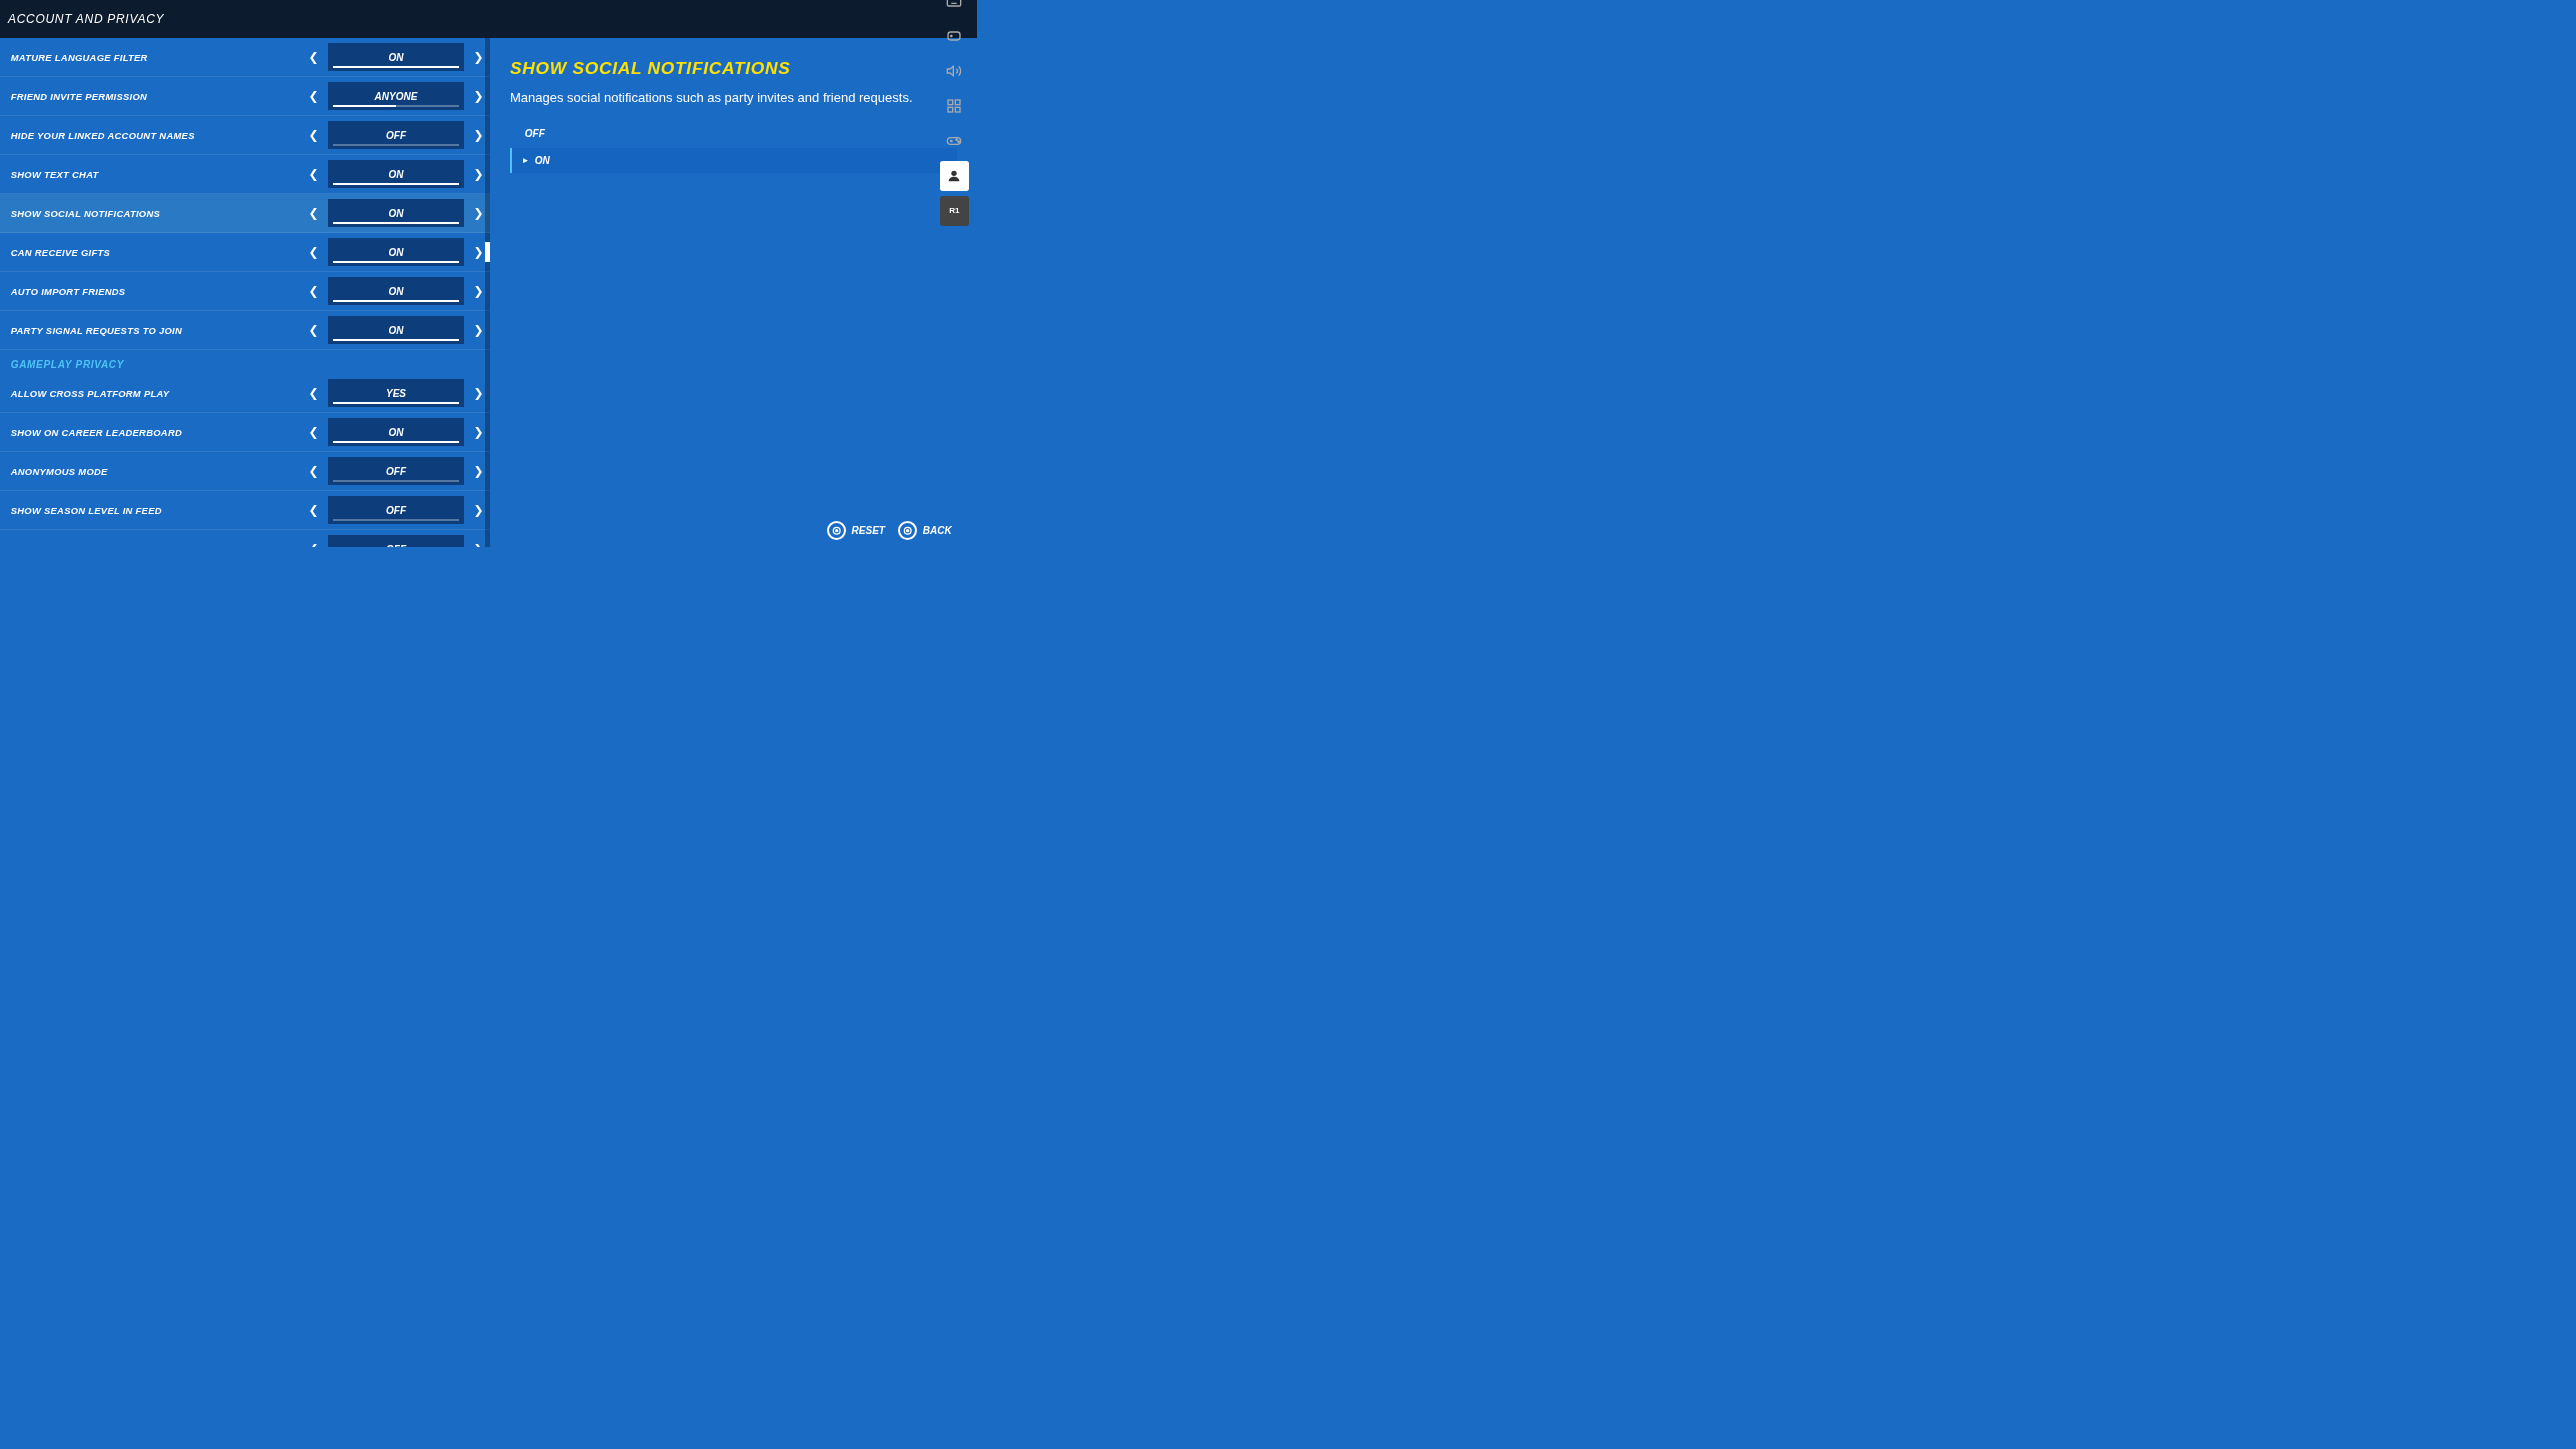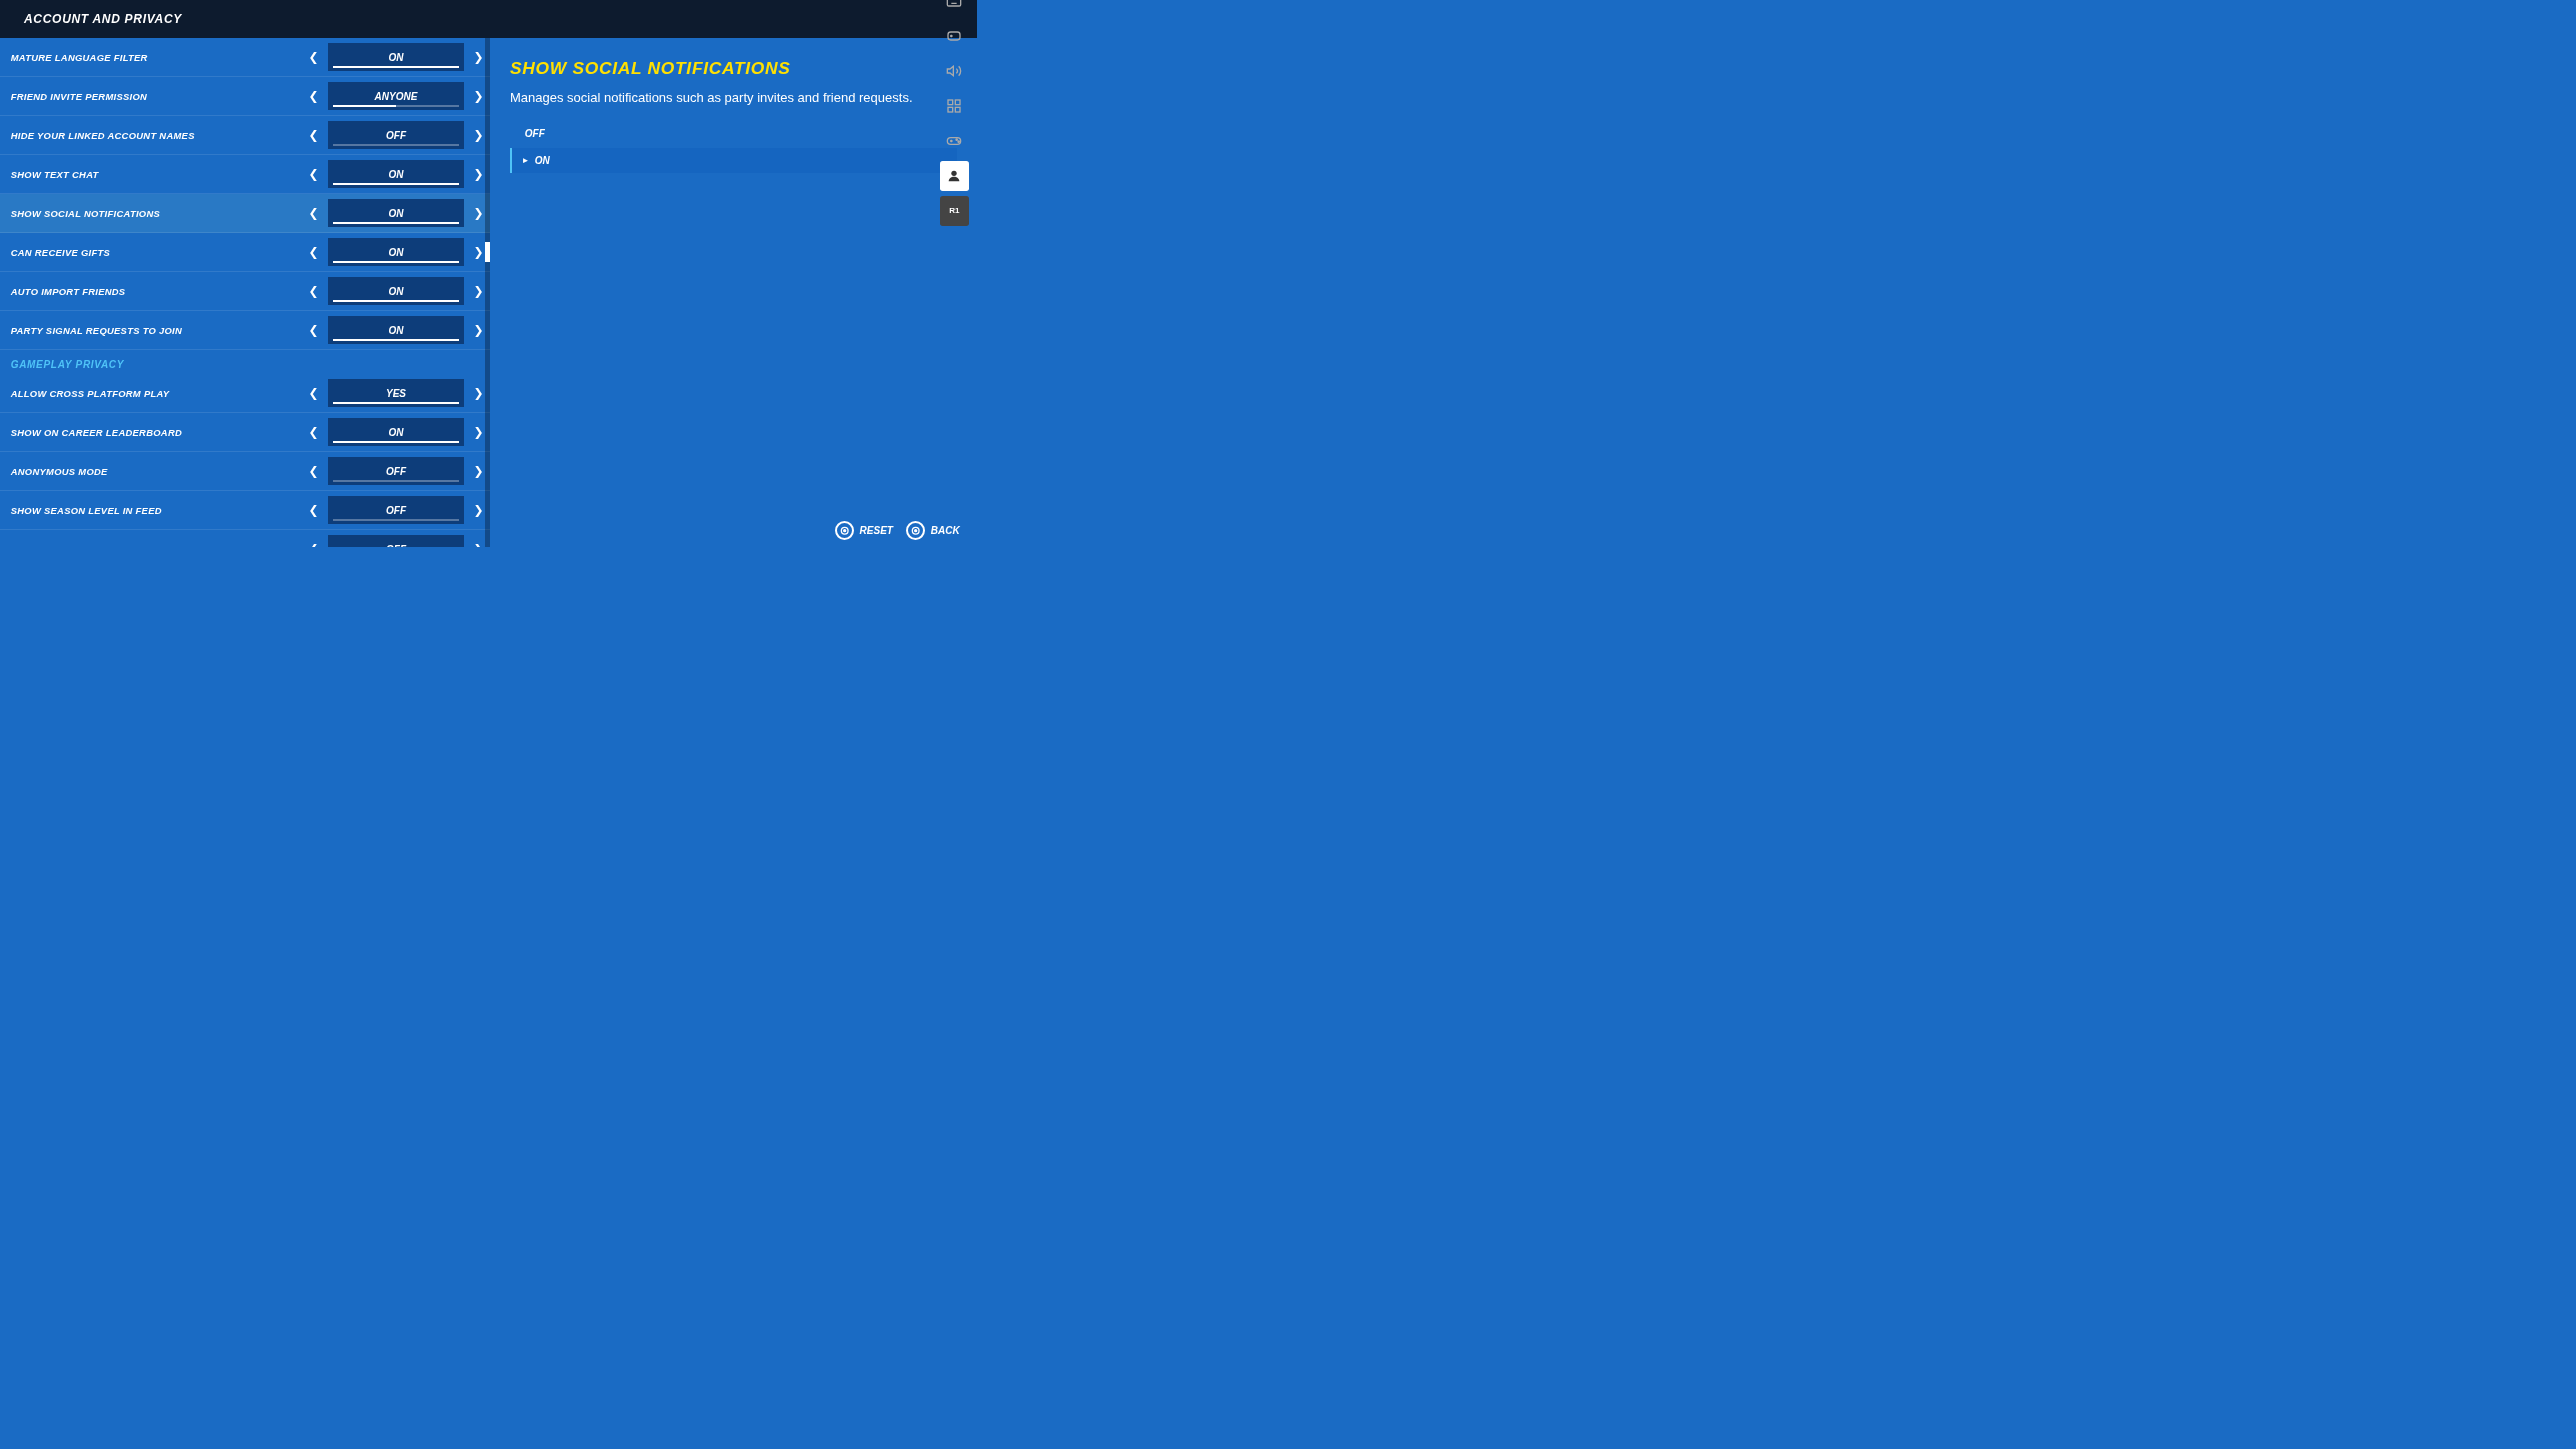--- a/index.html
+++ b/index.html
@@ -23,26 +23,25 @@
       background: #0d1b2e;
       display: flex;
       align-items: center;
       padding: 0 8px;
       z-index: 10;
     }
 
     .page-title {
       color: white;
       font-size: 12px;
-      font-weight: 700;
+      font-weight: 400;
       font-style: italic;
       text-transform: uppercase;
       letter-spacing: 0.7px;
       margin-right: 13.4px;
-      margin-left: 16px;
     }
 
     .nav-icons {
       display: flex;
       gap: 5.4px;
       margin-left: auto;
       align-items: center;
       flex-direction: column;
     }
 
@@ -245,21 +244,21 @@
 
     .option-arrow {
       margin-right: 5.4px;
       font-size: 8px;
     }
 
     
     .bottom-bar {
       position: absolute;
       bottom: 0;
-      right: 4px;
+      right: 12px;
       display: flex;
       align-items: center;
       padding: 6.7px 13.4px;
       gap: 13.4px;
     }
 
     .bottom-btn {
       display: flex;
       align-items: center;
       gap: 5.4px;

